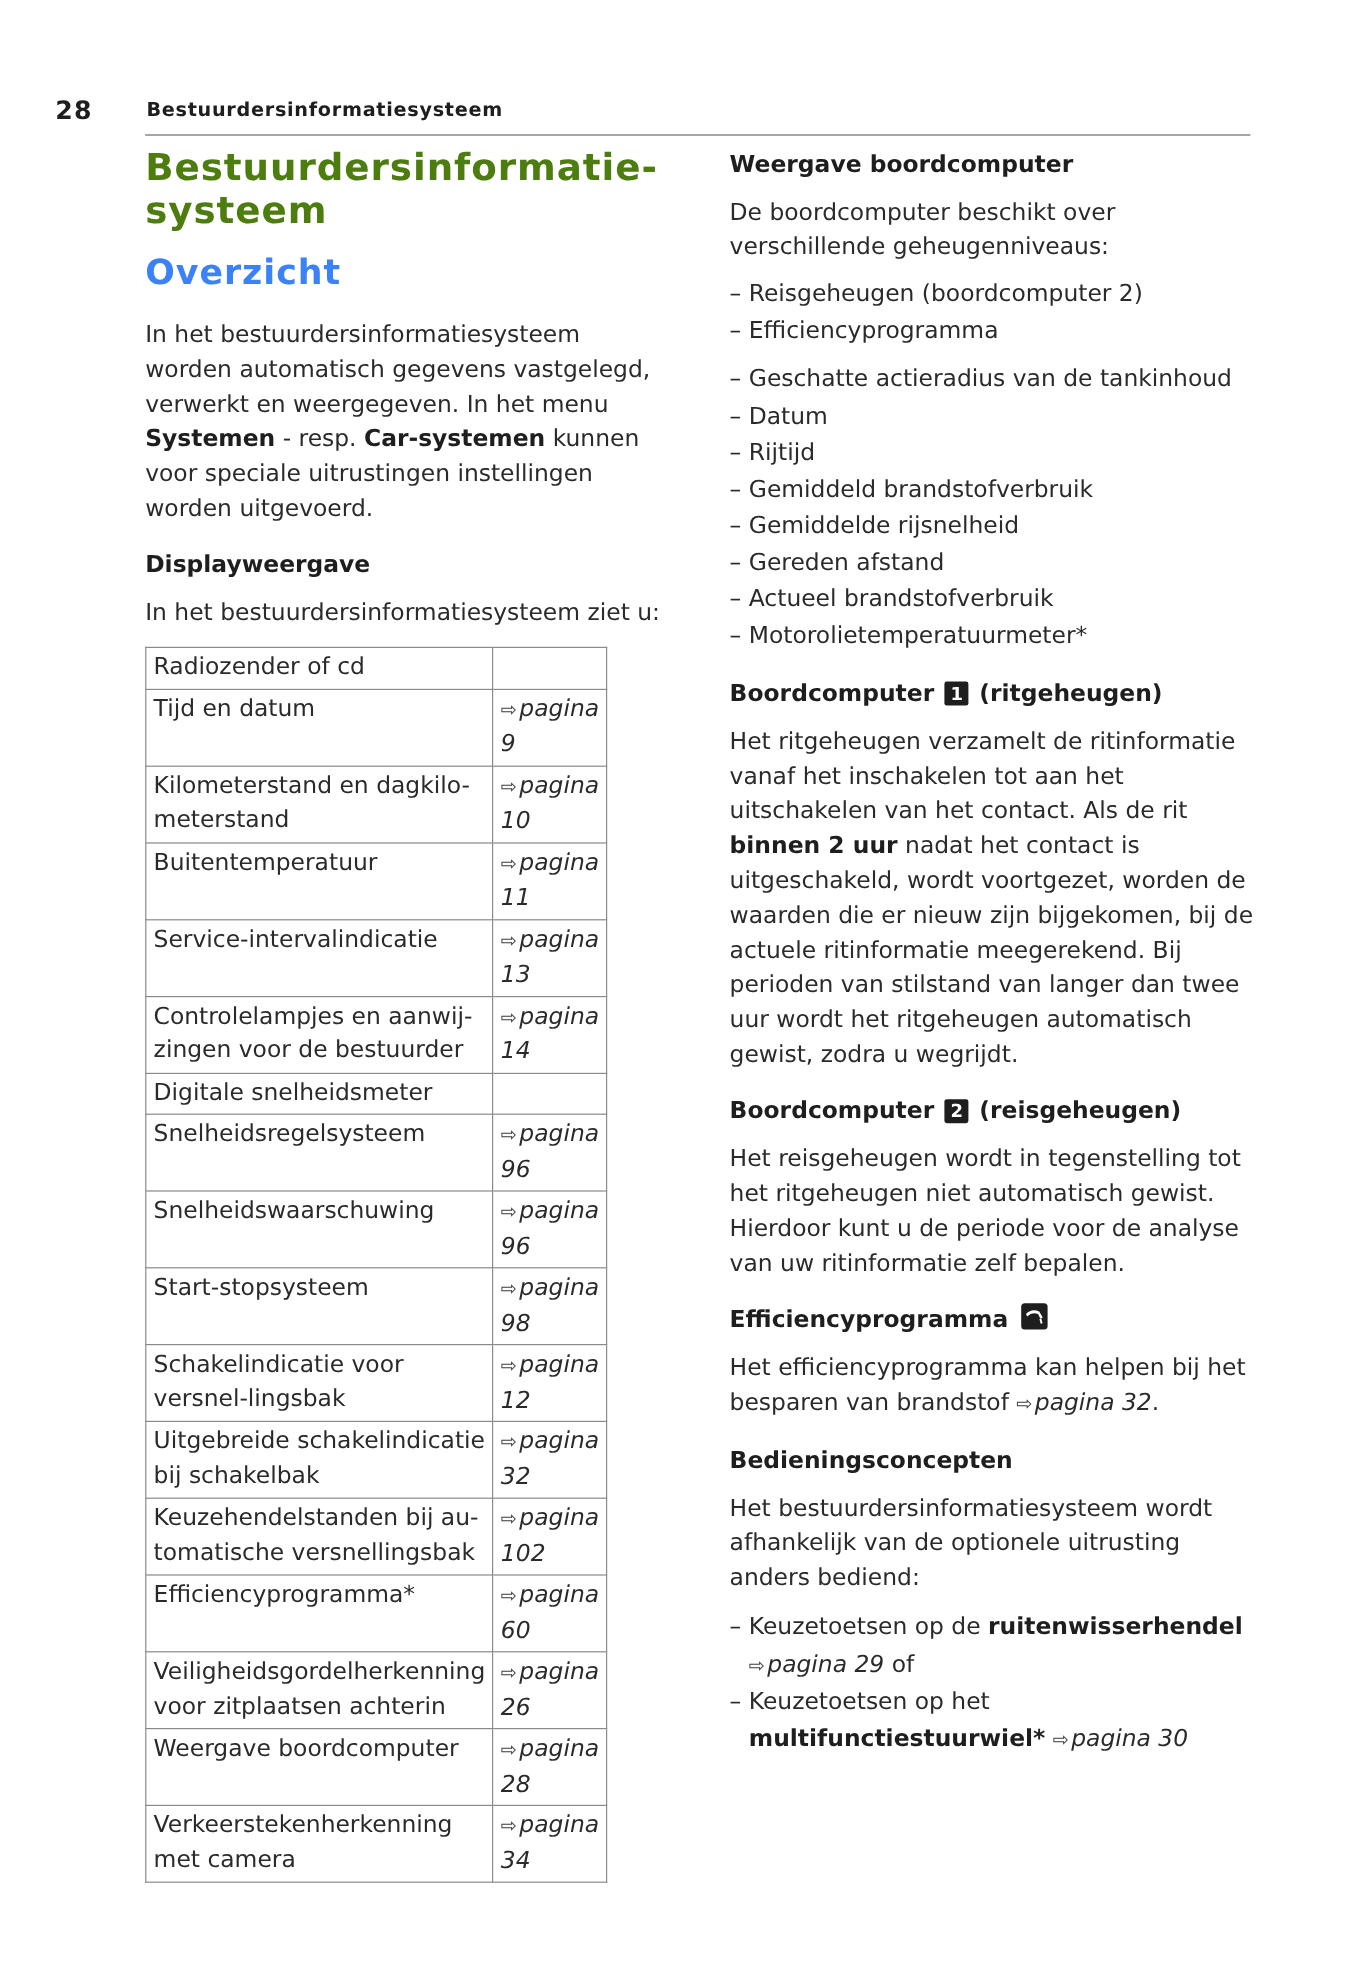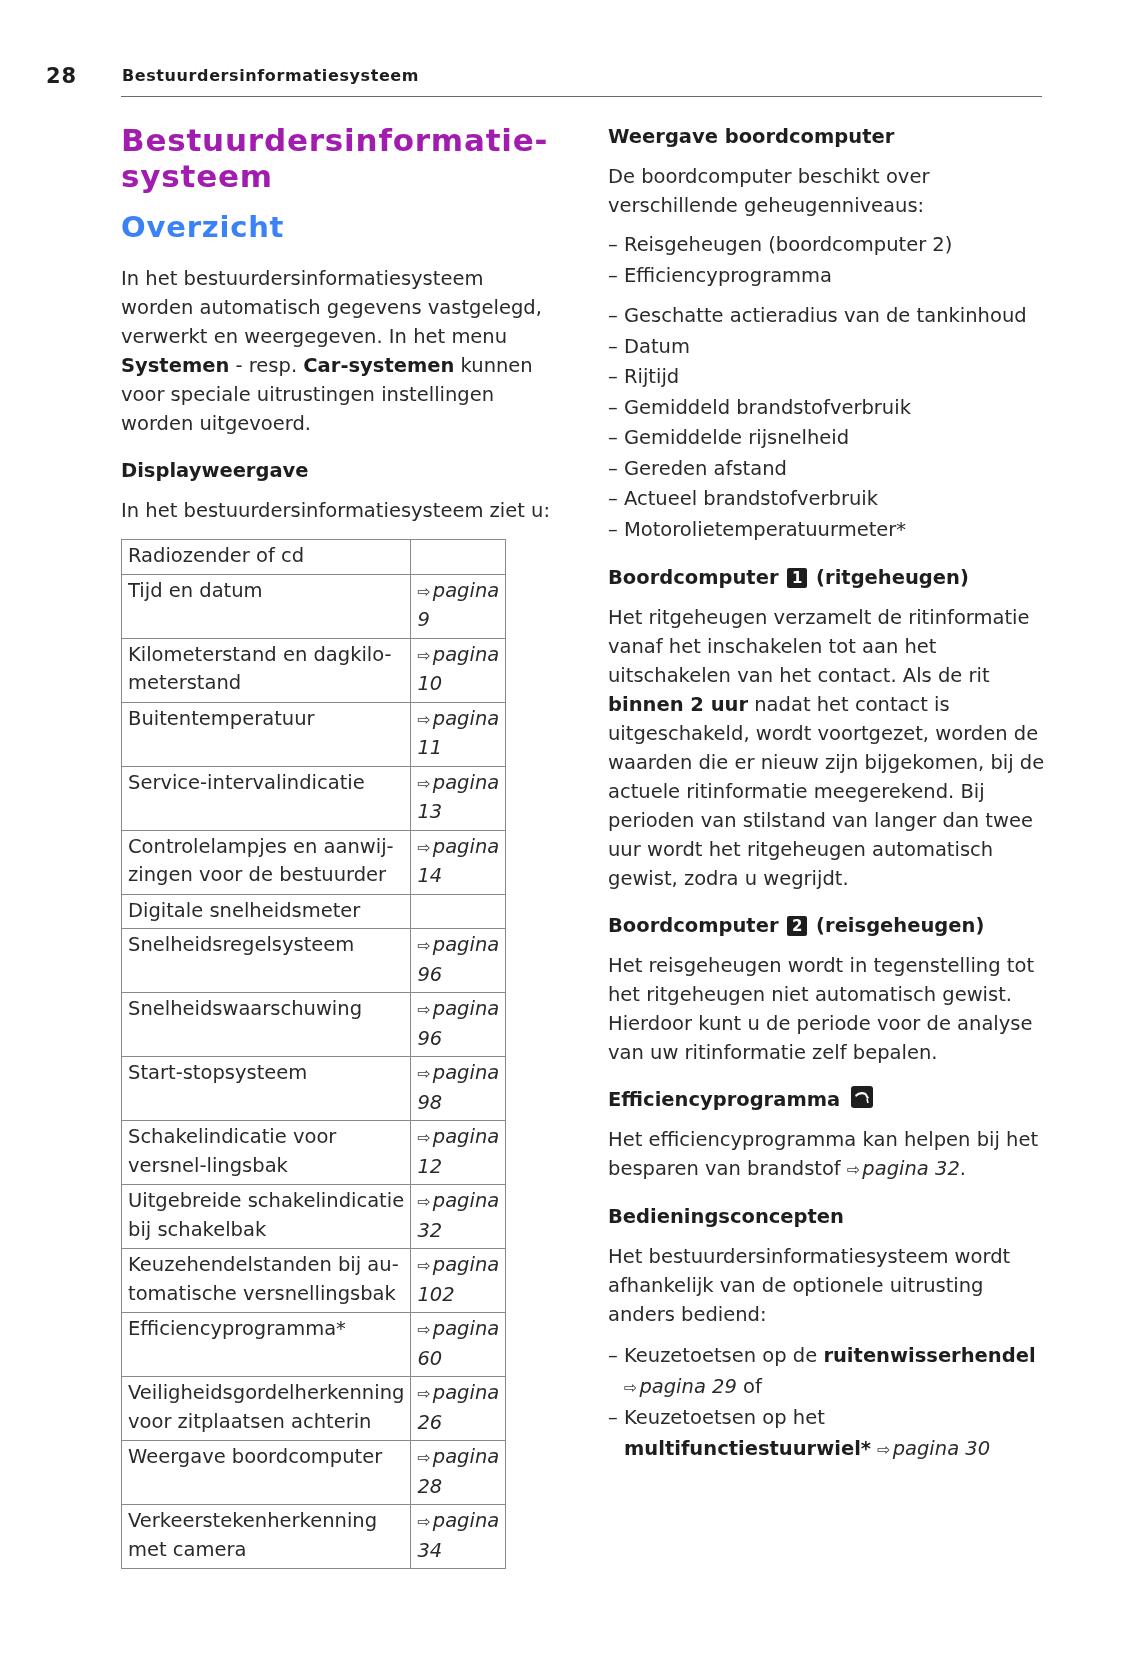--- a/index.html
+++ b/index.html
@@ -1,28 +1,28 @@
 <!DOCTYPE html>
 <html><head>
 <meta charset="utf-8">
 <style>
   html, body { margin: 0; padding: 0; background: #ffffff; }
   body { width: 1142px; height: 1654px; position: relative; overflow: hidden;
          font-family: "DejaVu Sans", sans-serif; color: #222222; }
-  .page-header { position: absolute; left: 0; top: 0; width: 1142px; height: 100px; }
+  .page-header { position: absolute; left: 0; top: 16px; width: 1142px; height: 100px; }
   .page-number { position: absolute; left: 46px; top: 64px; font-size: 21px; font-weight: bold;
                  letter-spacing: 1px; color: #1e1e1e; }
   .running-title { position: absolute; left: 122px; top: 66px; font-size: 16px; font-weight: bold;
                    letter-spacing: 0.6px; color: #1e1e1e; }
   .header-rule { position: absolute; left: 121px; top: 96px; width: 921px; height: 1px; background: #6a6a6a; }
 
   .col-left { position: absolute; left: 121px; top: 120px; width: 440px; }
   .col-right { position: absolute; left: 608px; top: 122px; width: 440px; }
 
-  .chapter-title { font-size: 31px; font-weight: bold; color: #a21caf; line-height: 36px;
+  .chapter-title { font-size: 31px; font-weight: bold; color: #4d7c0f; line-height: 36px;
                    margin: 2px 0 0 0; letter-spacing: 0.8px; }
   .section-title { font-size: 29px; font-weight: bold; color: #3b82f6; margin: 16px 0 18px 0;
                    line-height: 34px; letter-spacing: 0.8px; }
   p { margin: 0; font-size: 19.5px; line-height: 29px; color: #2a2a2a; }
   .intro { margin-top: 20px; }
   .subhead { font-size: 19.5px; font-weight: bold; color: #1e1e1e; margin: 18px 0 0 0; line-height: 29px; }
   .subhead + p { margin-top: 11px; }
   b { font-weight: bold; color: #1e1e1e; }
   .ref { font-style: italic; }
   .arrow { font-style: normal; font-size: 16px; margin-right: 2px; color: #3a3a3a; }

